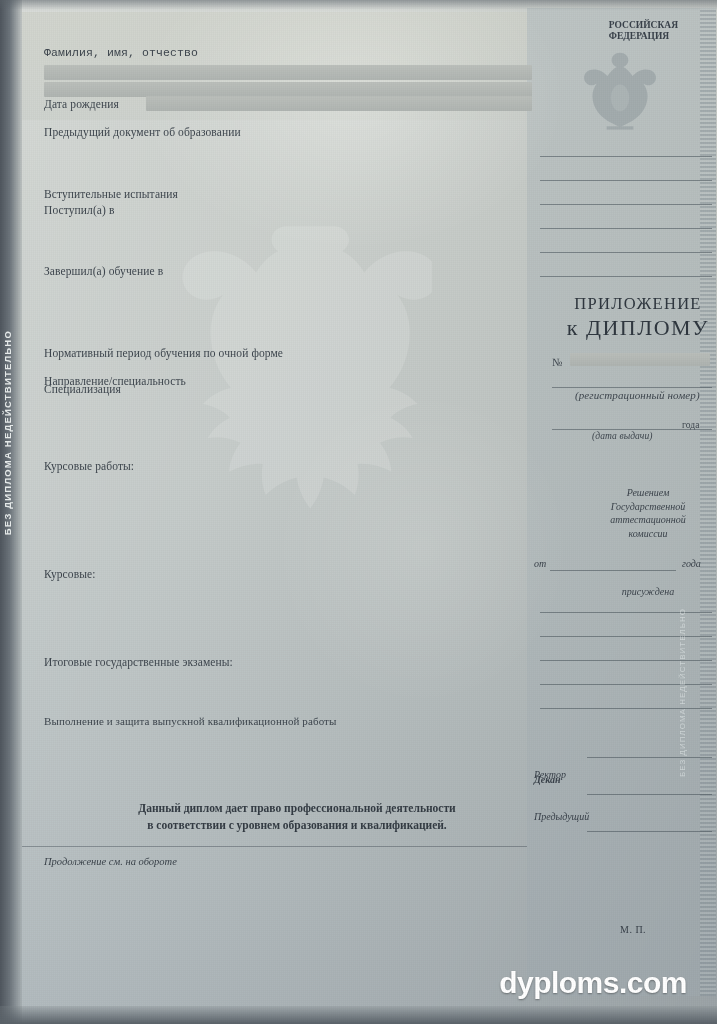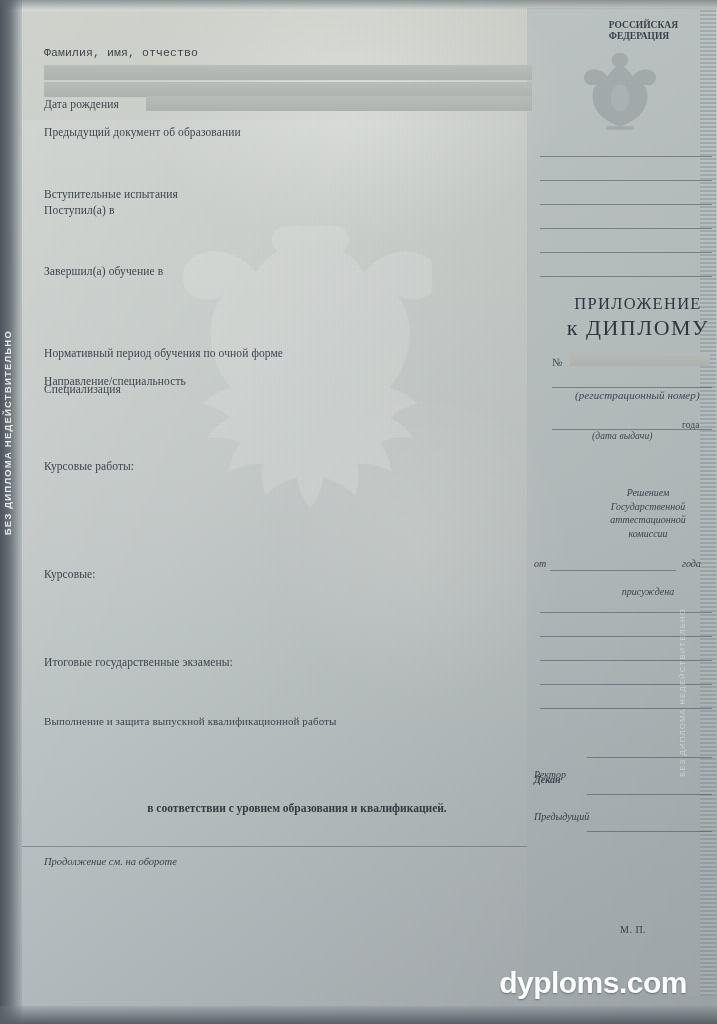--- a/index.html
+++ b/index.html
@@ -338,20 +338,21 @@
     <div class="label" style="left:22px; top:375px;">Специализация</div>
     <div class="label" style="left:22px; top:421px;margin-top:31px;">Курсовые работы:</div>
 
     <div class="label" style="left:22px; top:560px;">Курсовые:</div>
 
     <div class="label" style="left:22px; top:648px;">Итоговые государственные экзамены:</div>
 
     <div class="label" style="left:22px; top:707px; font-size:11px;">Выполнение и защита выпускной квалификационной работы</div>
 
     <div class="bottom-statement">
+      <div>Данный диплом дает право профессиональной деятельности</div>
       <div>в соответствии с уровнем образования и квалификацией.</div>
     </div>
 
     <div class="hr-bottom"></div>
     <div class="continuation">Продолжение см. на обороте</div>
 
     <div class="rule" style="left:518px; top:148px; width:172px;"></div>
     <div class="rule" style="left:518px; top:172px; width:172px;"></div>
     <div class="rule" style="left:518px; top:196px; width:172px;"></div>
     <div class="rule" style="left:518px; top:220px; width:172px;"></div>

